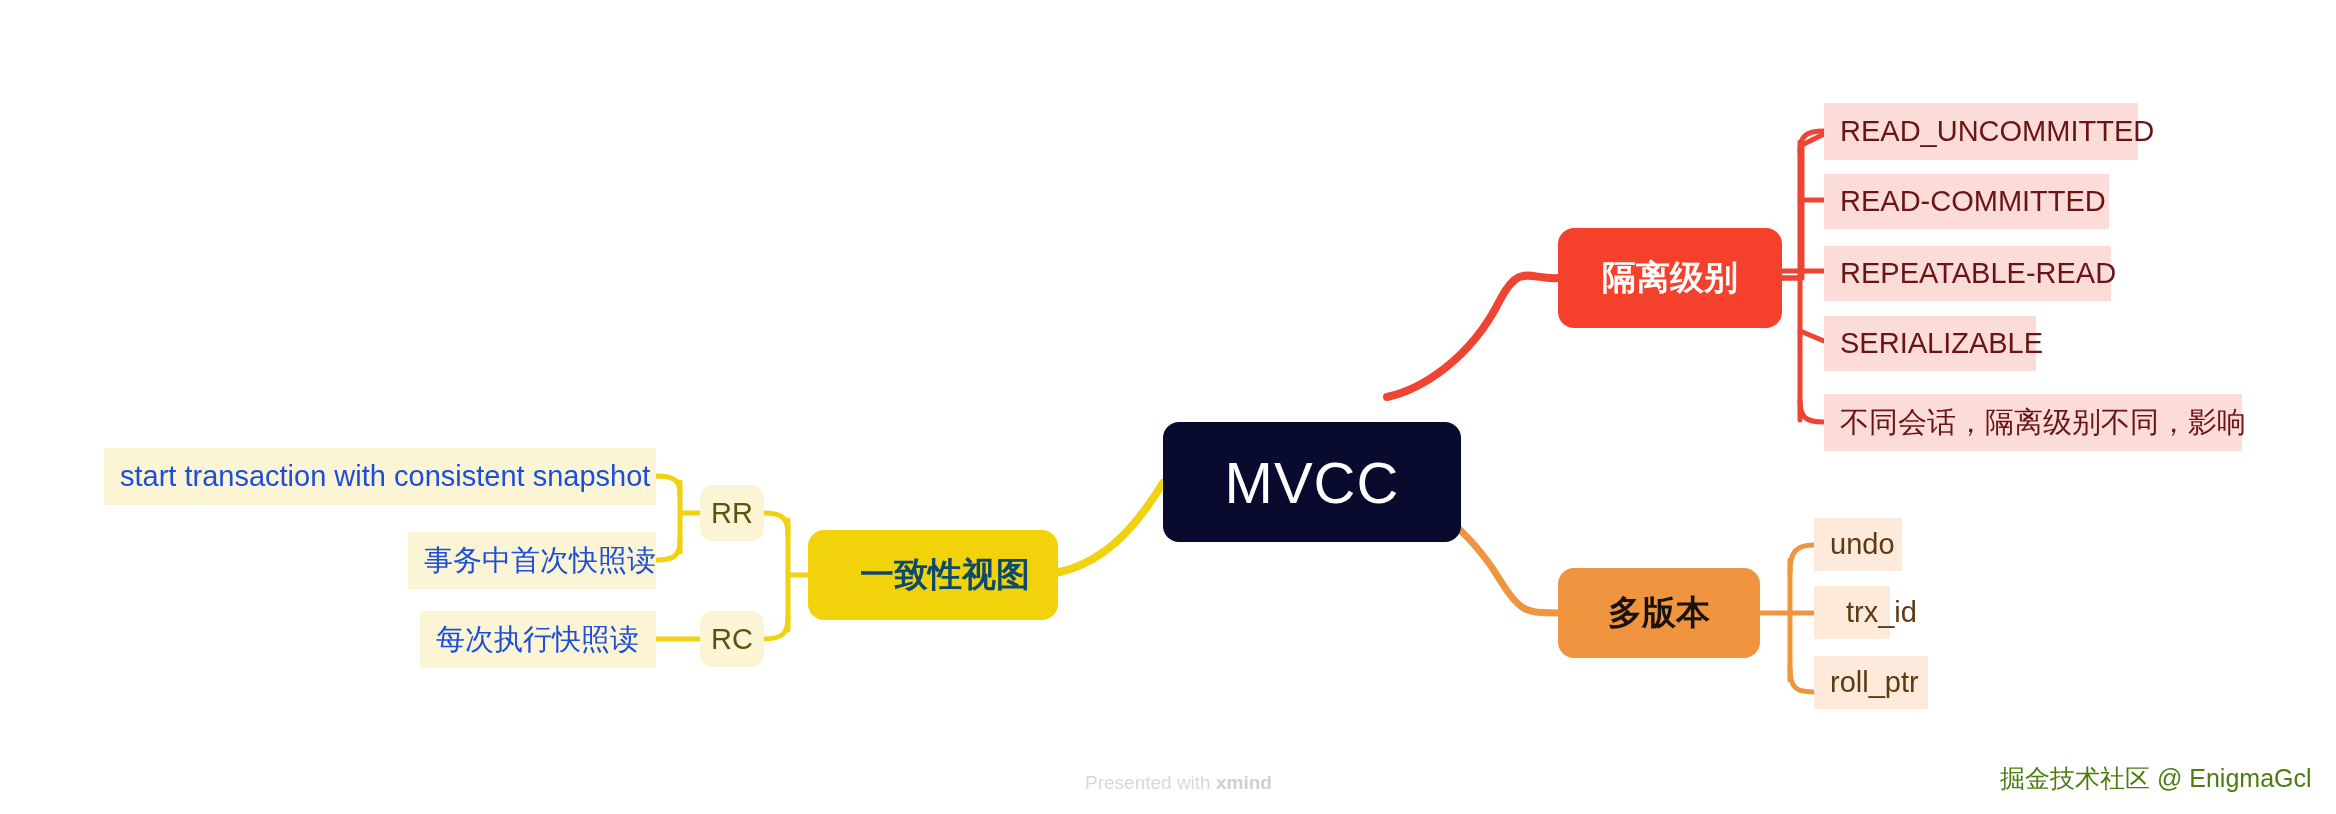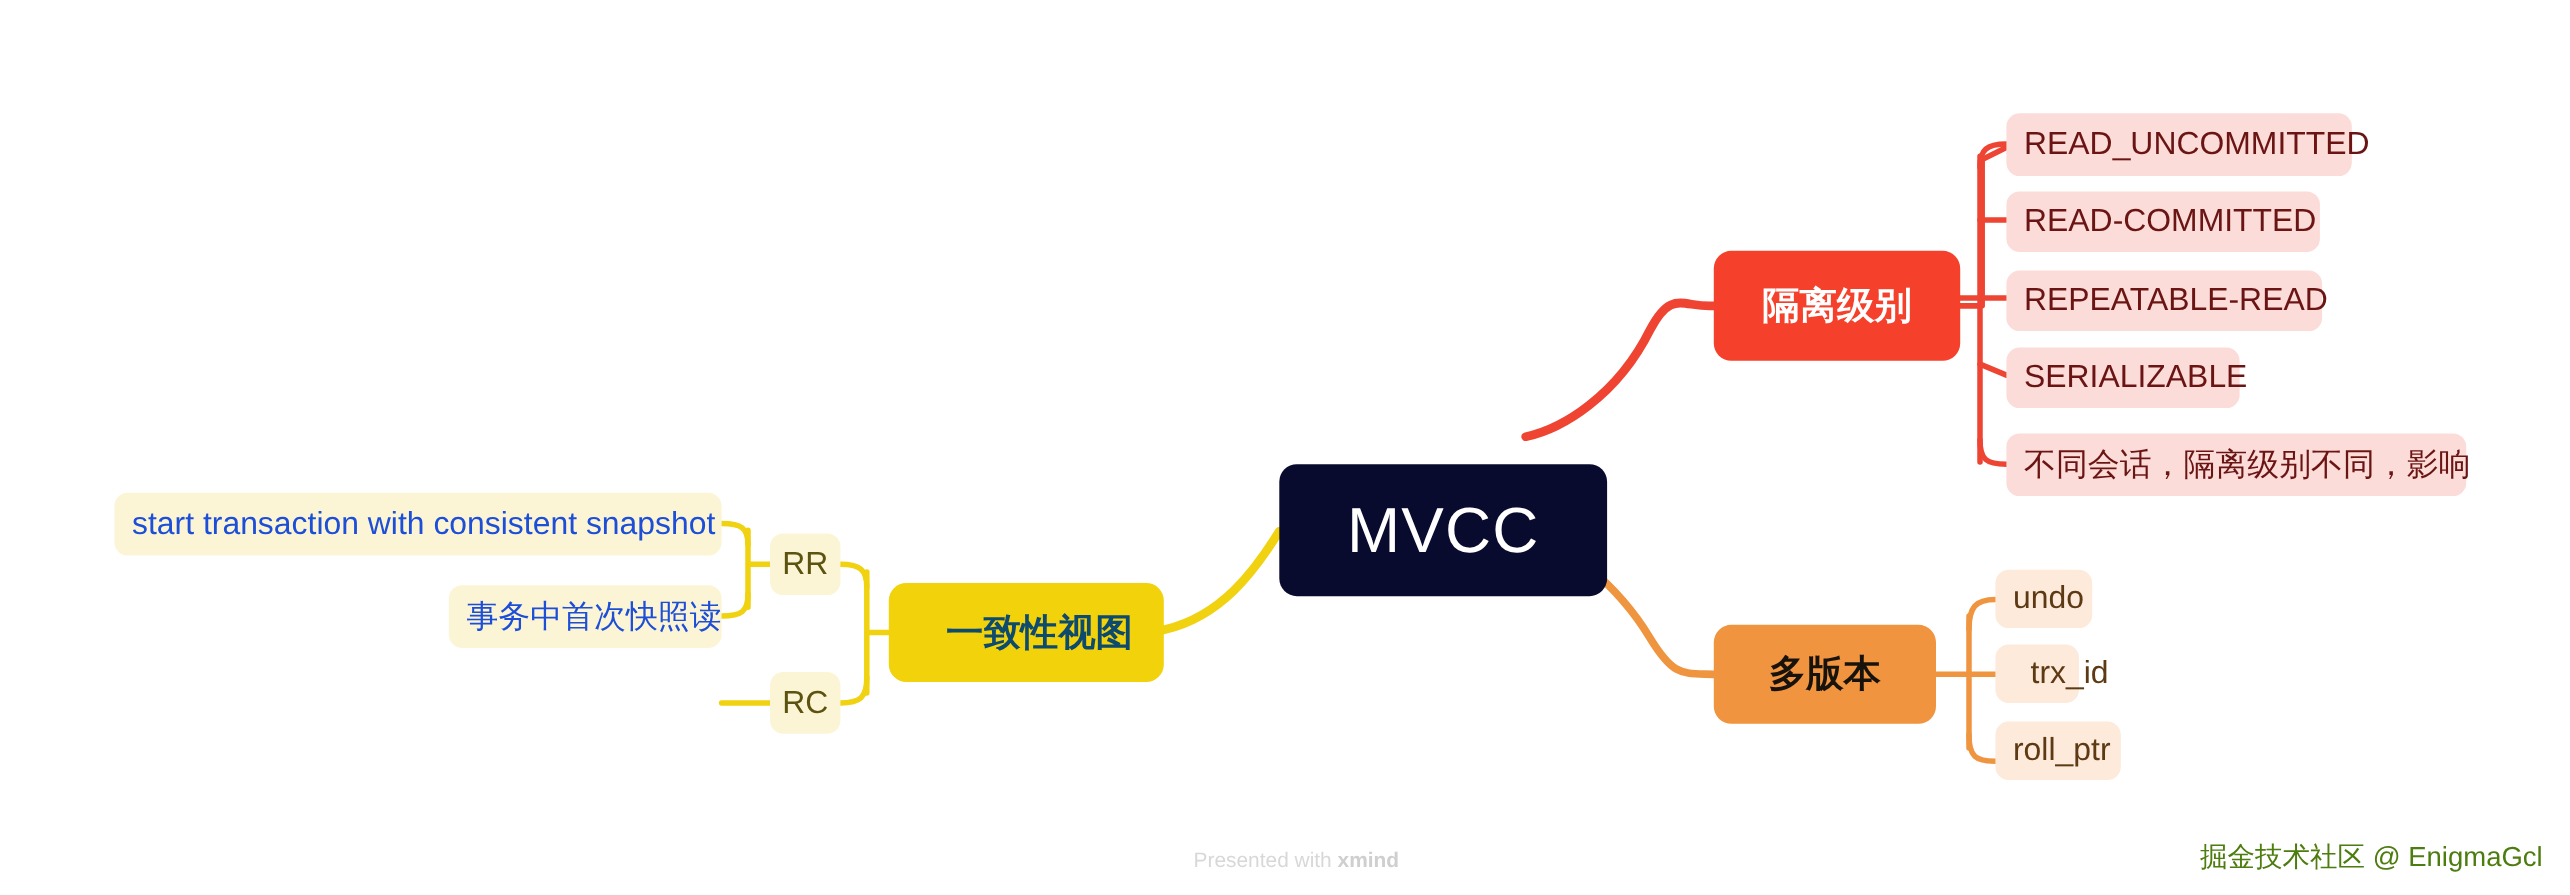--- a/index.html
+++ b/index.html
@@ -48,21 +48,21 @@
     font-size: 34px;
     font-weight: 700;
     justify-content: center;
   }
   .branch-red    { background: #f5402c; color: #ffffff; }
   .branch-orange { background: #f0943f; color: #17120c; }
   .branch-yellow { background: #f2d20a; color: #0c4a6e; padding-left: 24px; }
 
   
   .leaf {
-    border-radius: 12px;
+    border-radius: 0;
     font-size: 29px;
     font-weight: 400;
     padding: 0 16px;
   }
   .leaf-red    { background: #fbdcd8; color: #6b1414; }
   .leaf-orange { background: #fdeada; color: #5e3a14; }
   .leaf-yellow { background: #fcf5d5; color: #1d4ed8; }
 
   
   .mid {
@@ -180,20 +180,23 @@
   </div>
 
   <div class="node leaf leaf-yellow" style="left:104px; top:448px; width:552px; height:57px;">
     <span>start transaction with consistent snapshot</span>
   </div>
 
   <div class="node leaf leaf-yellow" style="left:408px; top:532px; width:248px; height:57px;">
     <span>事务中首次快照读</span>
   </div>
 
+  <div class="node leaf leaf-yellow" style="left:420px; top:611px; width:236px; height:57px;">
+    <span>每次执行快照读</span>
+  </div>
 
   <div class="wm" style="left:1085px; top:772px;">
     <span>Presented with </span><b>xmind</b>
   </div>
 
   <div class="wm wm-right" style="left:2000px; top:762px;">
     <span>掘金技术社区 @ EnigmaGcl</span>
   </div>
 
 </div>

